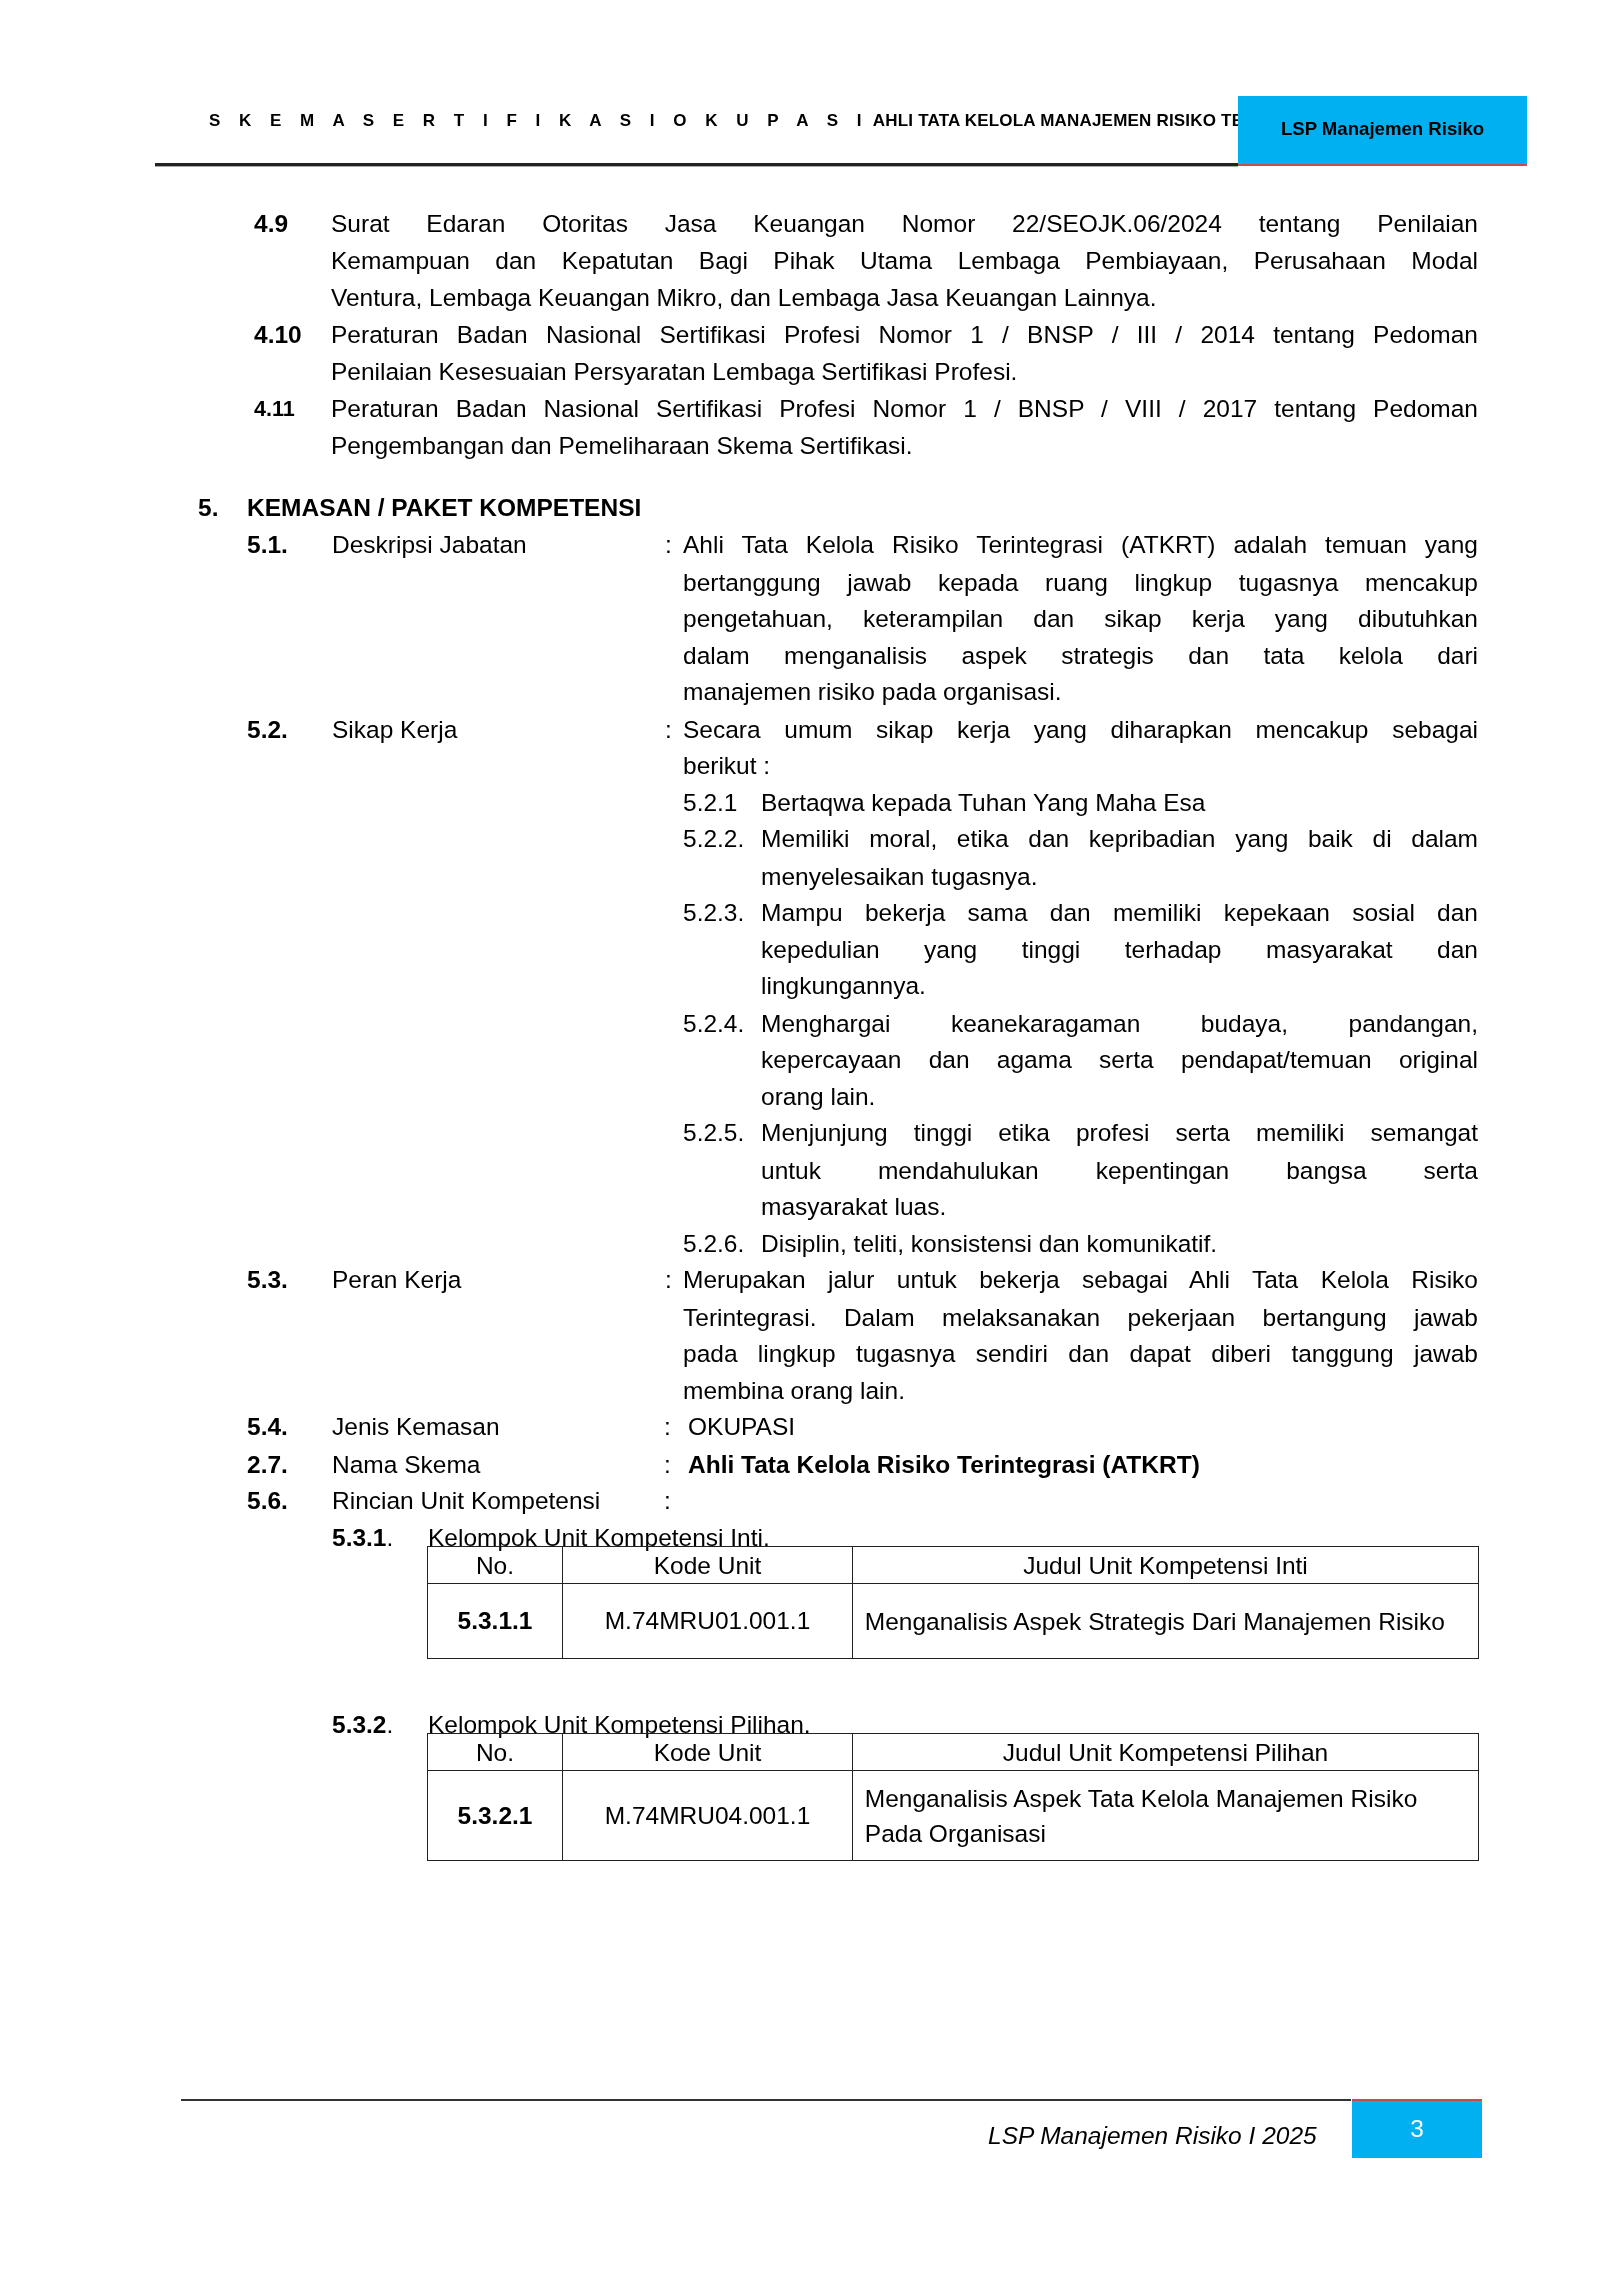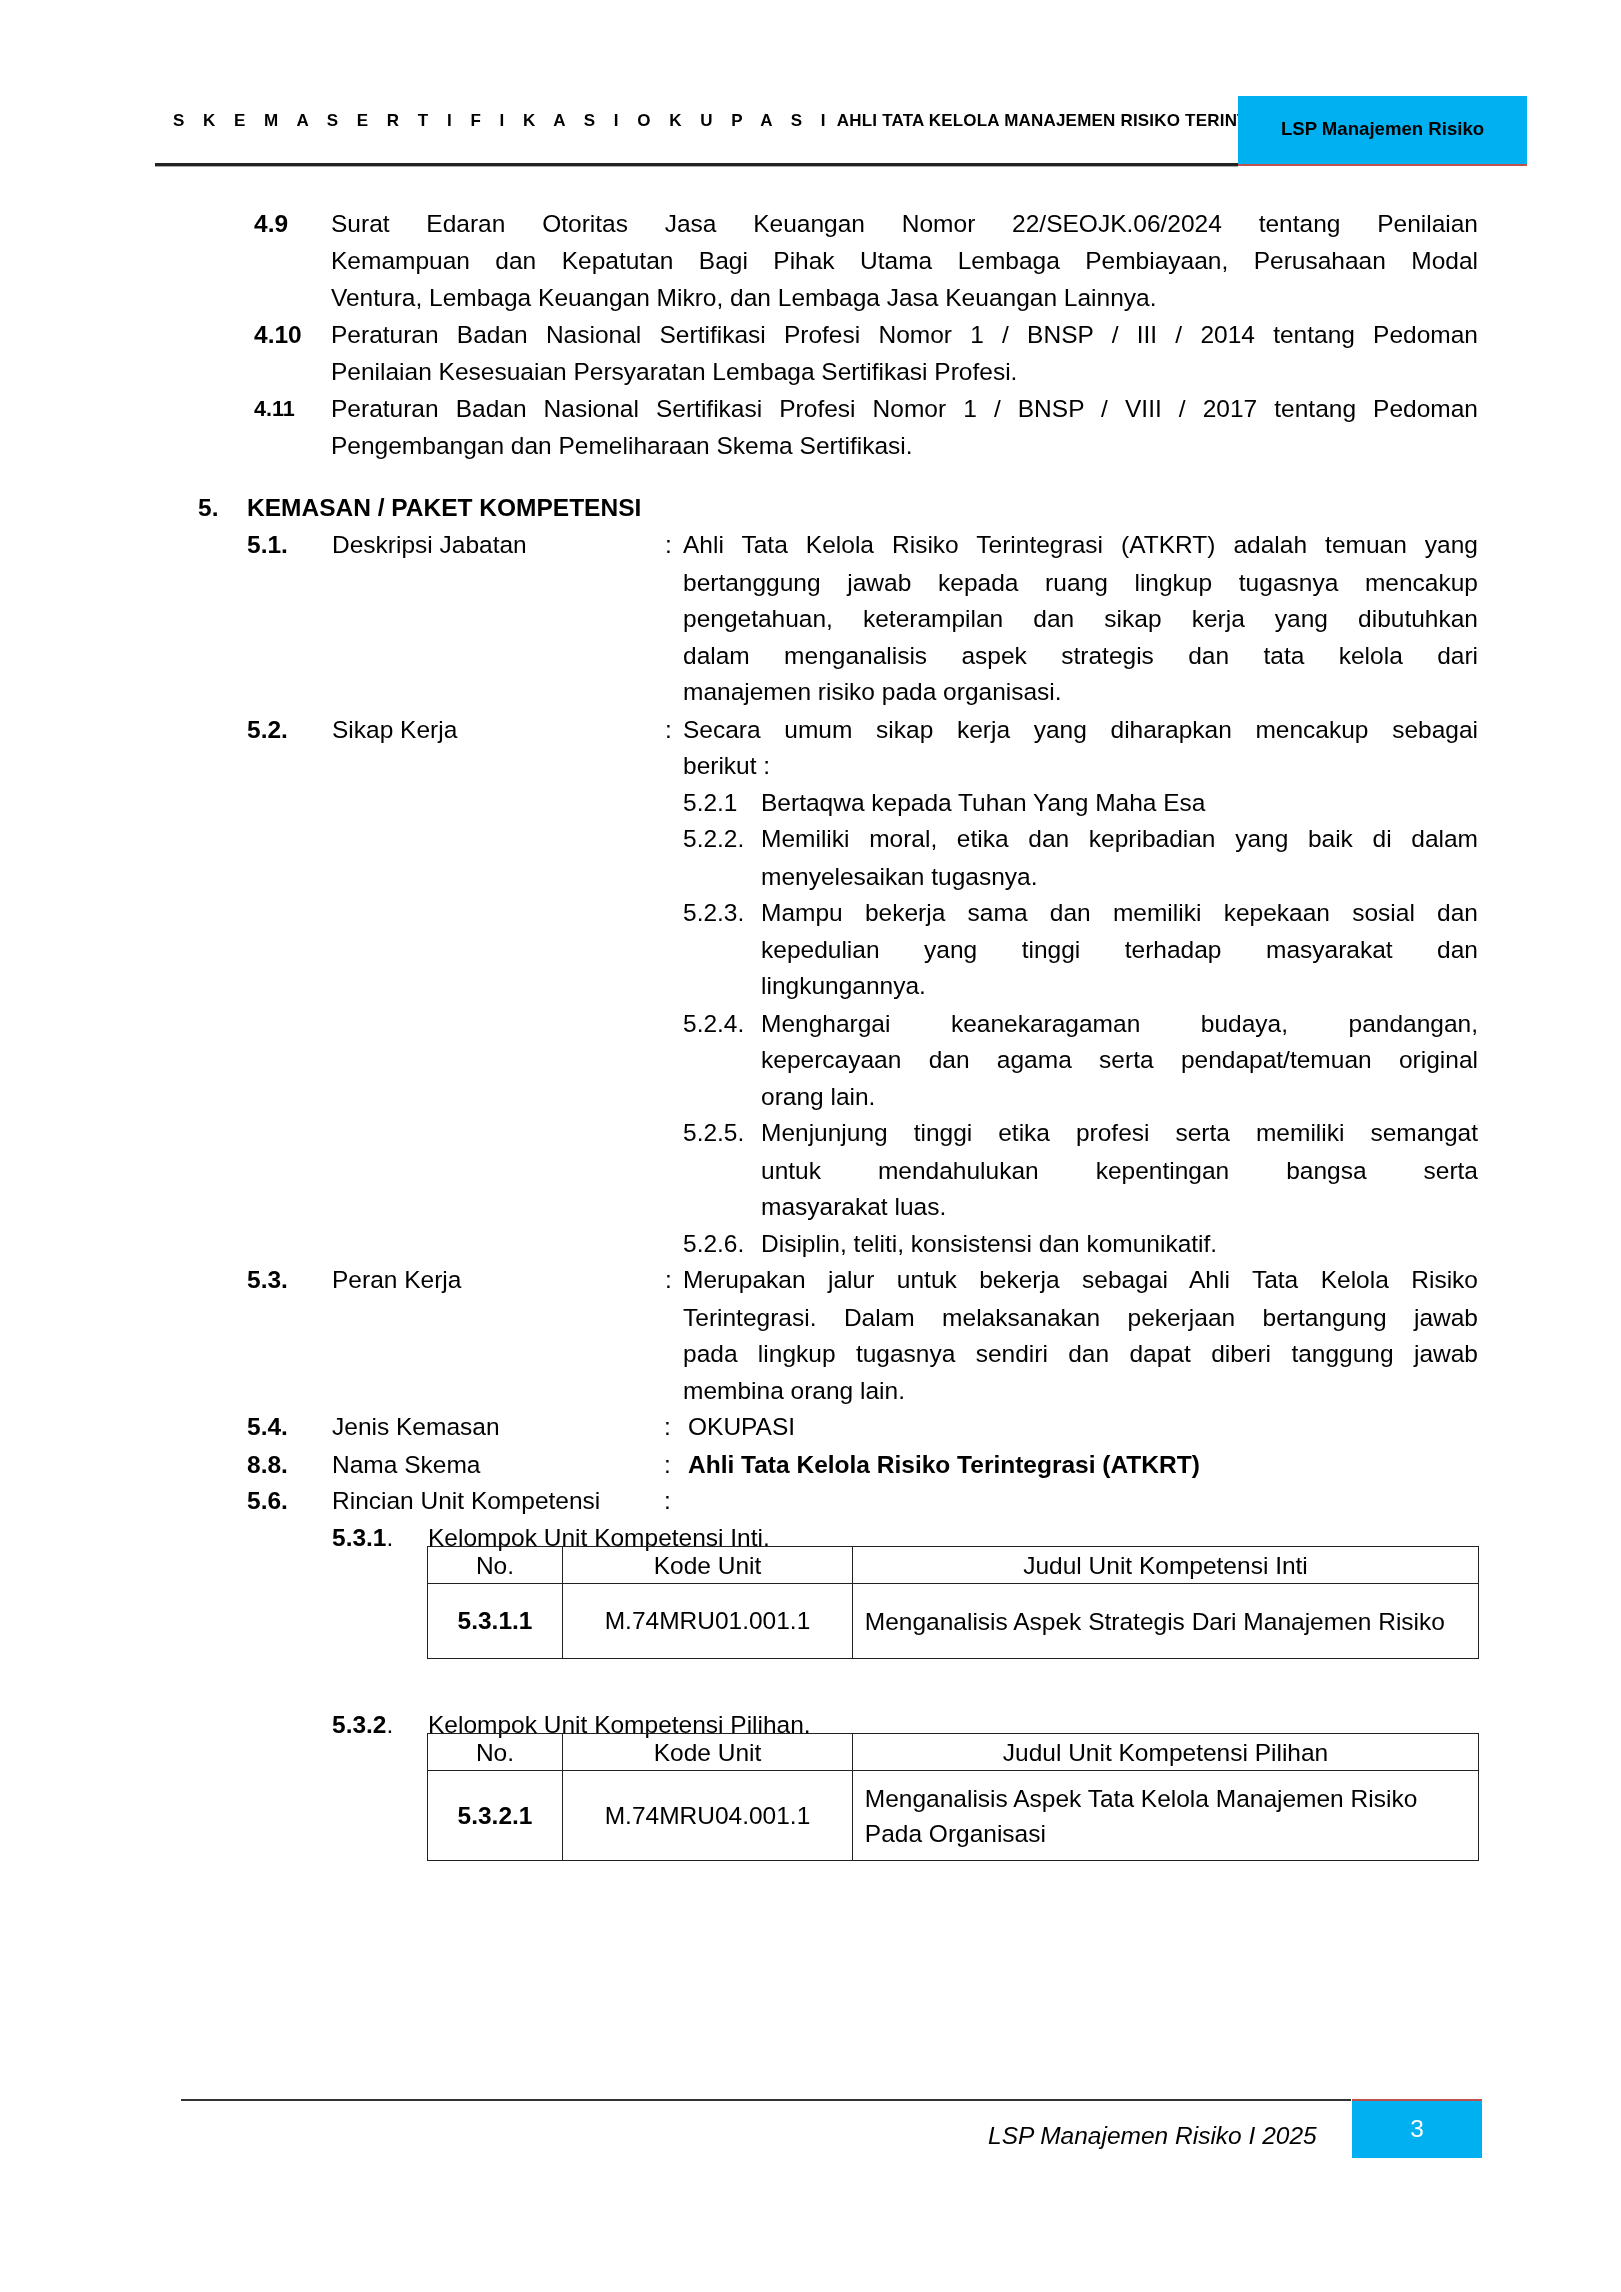--- a/index.html
+++ b/index.html
@@ -4,21 +4,21 @@
 <style>
   html, body { margin:0; padding:0; background:#ffffff; }
   body { width:1621px; height:2293px; position:relative; overflow:hidden;
          font-family:"Liberation Sans", "DejaVu Sans", sans-serif; color:#000; }
   .abs { position:absolute; white-space:nowrap; }
   .t { font-size:24.5px; line-height:37px; }
   .b { font-weight:bold; }
 
   
   .hdr-title { left:173px; top:111px; font-size:17px; font-weight:bold; letter-spacing:0.2px; }
-  .hdr-title .sp { letter-spacing:7px; }
+  .hdr-title .sp { letter-spacing:7px;margin-left:36px; }
   .hdr-box { left:1238px; top:96px; width:289px; height:69px; background:#00b0f0; }
   .hdr-box span { position:absolute; left:0; right:0; top:21.6px; text-align:center; font-size:18.6px; font-weight:bold; }
   .hdr-line { left:155px; top:163px; width:1083px; height:2.9px; background:#222; border-bottom:1px solid #aaa; }
   .hdr-line2 { left:1238px; top:164px; width:289px; height:2px; background:#c0504d; }
 
   
   .jline { position:absolute; font-size:24.5px; line-height:37px; white-space:nowrap; text-align:justify; text-align-last:justify; overflow:hidden; }
   .jlast { text-align-last:left; }
 
   
@@ -126,21 +126,21 @@
 </div>
 
 <div>
   <div class="abs t b" style="left:247px;top:1408px">5.4.</div>
   <div class="abs t" style="left:332px;top:1408px">Jenis Kemasan</div>
   <div class="abs t" style="left:664px;top:1408px">:</div>
   <div class="abs t" style="left:688px;top:1408px">OKUPASI</div>
 </div>
 
 <div>
-  <div class="abs t b" style="left:247px;top:1446px">8.8.</div>
+  <div class="abs t b" style="left:247px;top:1446px">2.7.</div>
   <div class="abs t" style="left:332px;top:1446px">Nama Skema</div>
   <div class="abs t" style="left:664px;top:1446px">:</div>
   <div class="abs t b" style="left:688px;top:1446px">Ahli Tata Kelola Risiko Terintegrasi (ATKRT)</div>
 </div>
 
 <div>
   <div class="abs t b" style="left:247px;top:1482px">5.6.</div>
   <div class="abs t" style="left:332px;top:1482px">Rincian Unit Kompetensi</div>
   <div class="abs t" style="left:664px;top:1482px">:</div>
 </div>

